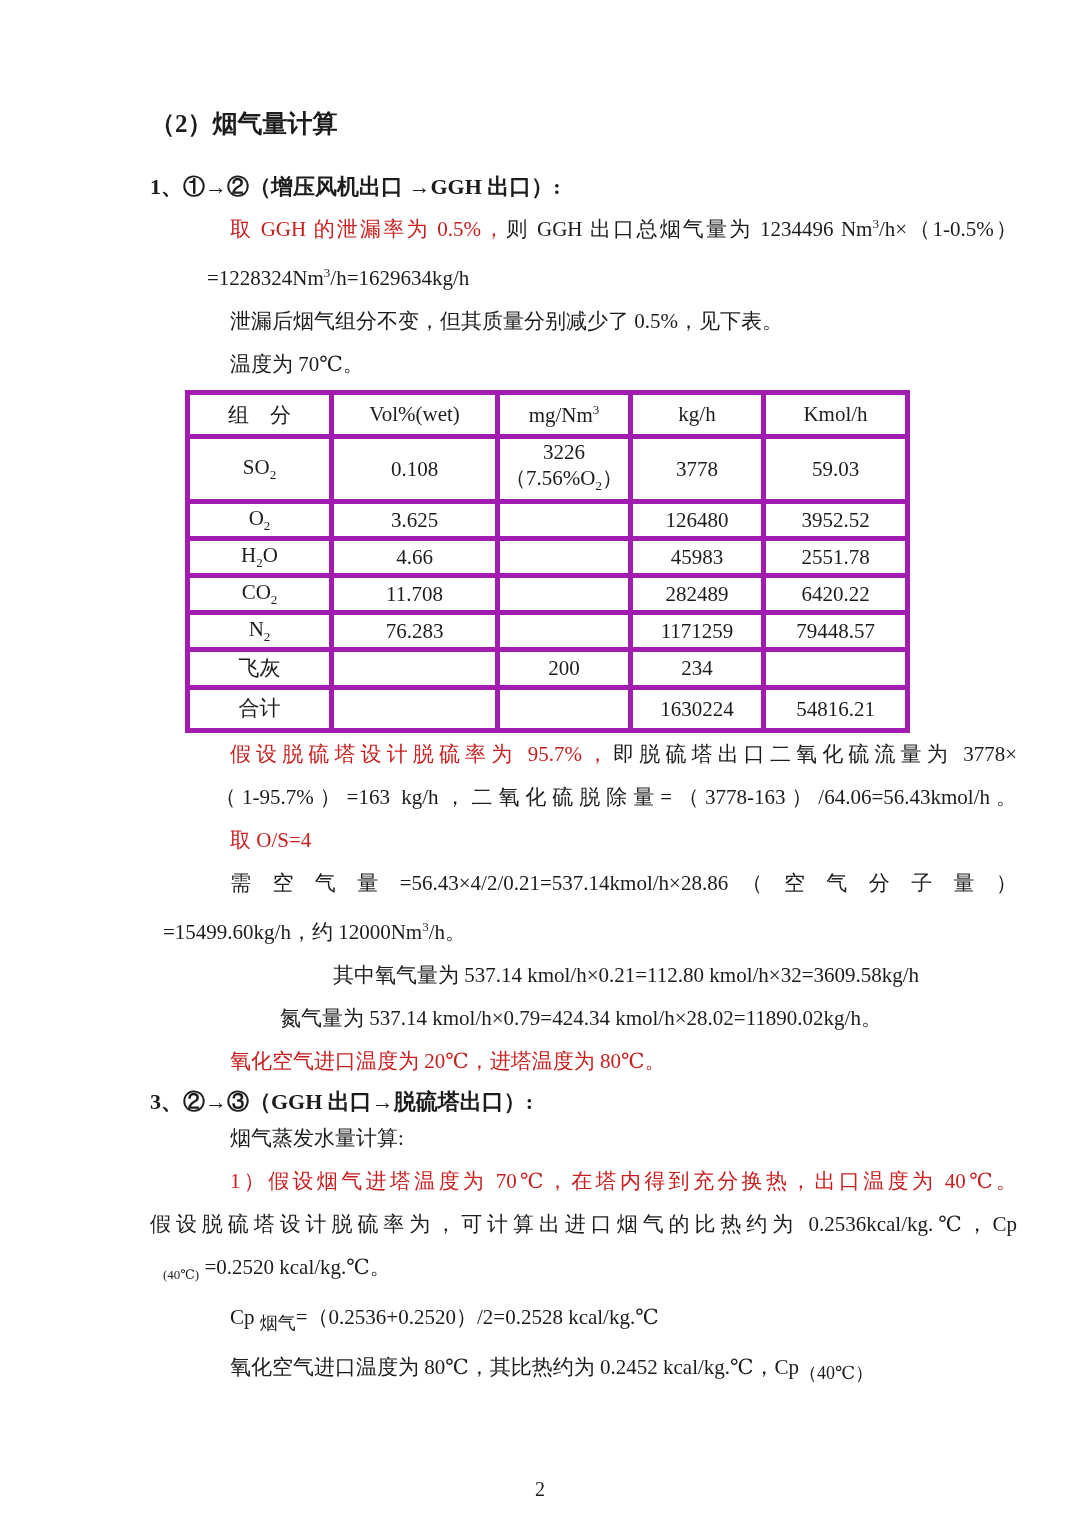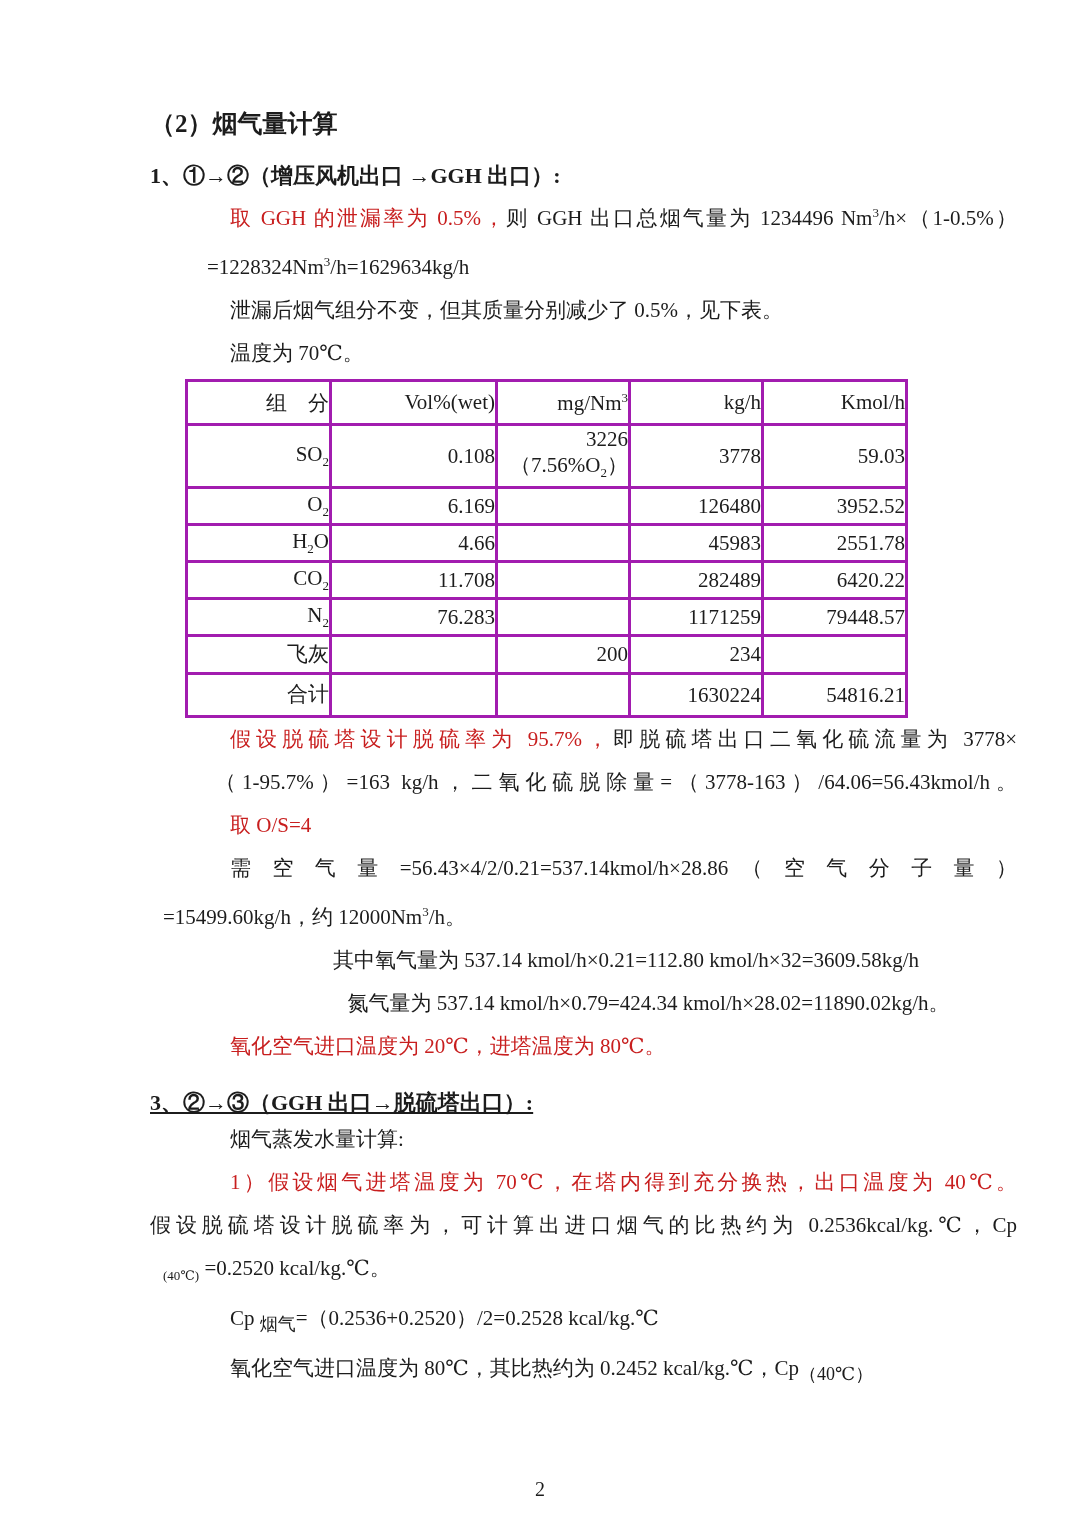--- a/index.html
+++ b/index.html
@@ -21,56 +21,56 @@
     font-weight: bold;
     line-height: 32px;
     margin: 0;
   }
   .h-sec {
     font-size: 22px;
     font-weight: bold;
     line-height: 30px;
     margin: 0;
   }
-  .mt34 { margin-top: 21px; }
+  .mt34 { margin-top: 32px; }
   .mt30 { margin-top: 30px; }
   .mt14 { margin-top: 14px; }
   .mt13 { margin-top: 13px; }
   .mt10 { margin-top: 10px; }
-  .mt2  { margin-top: 20px; text-decoration: underline; }
+  .mt2  { margin-top: 4px; }
   .line {
     font-size: 21px;
     line-height: 43px;
     margin: 0;
     white-space: nowrap;
   }
   .spread {
     white-space: normal;
     text-align: justify;
     text-align-last: justify;
     -moz-text-align-last: justify;
   }
   .red { color: var(--red); }
   .ind80  { padding-left: 80px; }
   .ind65  { padding-left: 65px; }
   .ind57  { padding-left: 57px; }
   .ind13  { padding-left: 13px; }
   .ind85  { padding-left: 85px; text-align: center; }
-  .ind130 { padding-left: 130px; text-align: center; }
+  .ind130 { padding-left: 130px; }
   sup, sub { font-size: 13px; }
   sub.cn { font-size: 18px; }
   table.comp {
     border-collapse: collapse;
     margin: 4px 0 0 35px;
     table-layout: fixed;
     width: 720px;
   }
   table.comp td, table.comp th {
-    border: 3px solid #a21caf;
-    text-align: right;
+    border: 5px solid #a21caf;
+    text-align: center;
     vertical-align: middle;
     font-size: 21px;
     font-weight: normal;
     padding: 0;
   }
   tr.r-head   { height: 44px; }
   tr.r-so2    { height: 58px; }
   tr.r-std    { height: 37px; }
   tr.r-ash    { height: 38px; }
   tr.r-total  { height: 43px; }
@@ -122,21 +122,21 @@
       <td>0.108</td>
       <td class="mg2line">
         <div>3226</div>
         <div><span>（7.56%O</span><sub>2</sub><span>）</span></div>
       </td>
       <td>3778</td>
       <td>59.03</td>
     </tr>
     <tr class="r-std">
       <td><span>O</span><sub>2</sub><span></span></td>
-      <td>6.169</td>
+      <td>3.625</td>
       <td></td>
       <td>126480</td>
       <td>3952.52</td>
     </tr>
     <tr class="r-std">
       <td><span>H</span><sub>2</sub><span>O</span></td>
       <td>4.66</td>
       <td></td>
       <td>45983</td>
       <td>2551.78</td>

